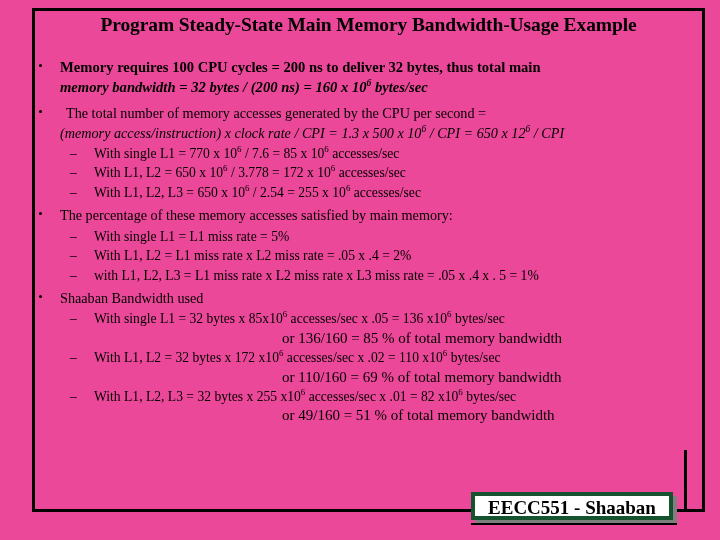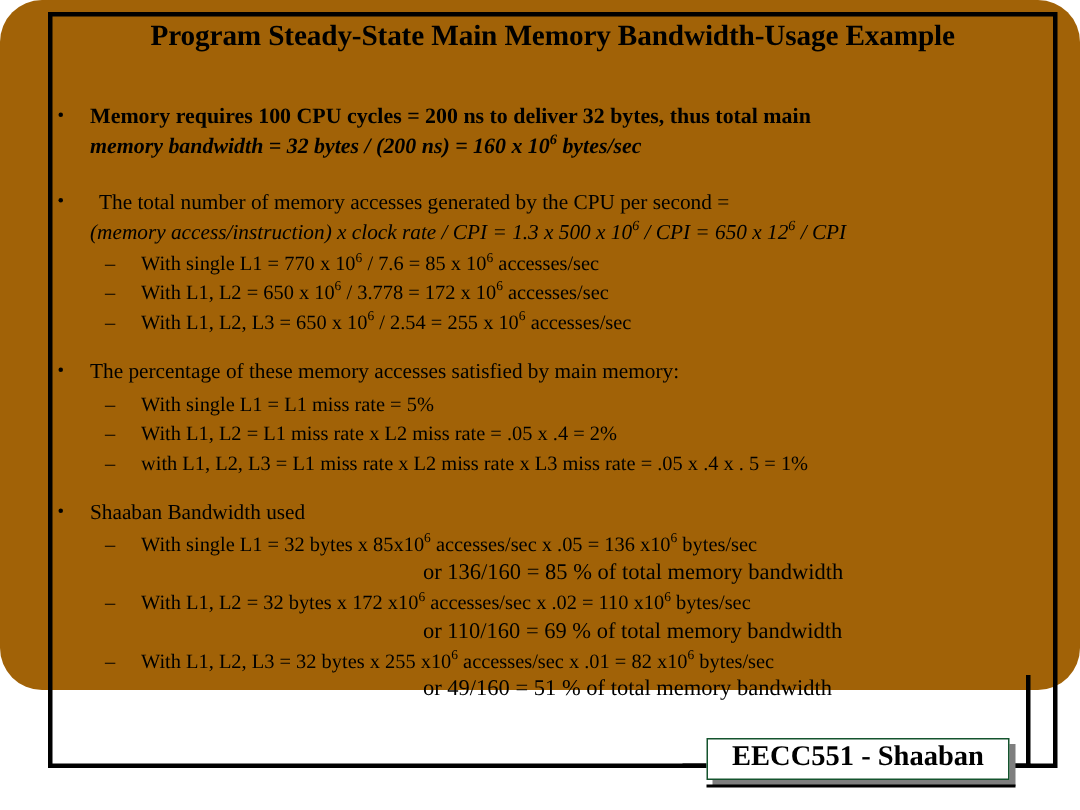--- a/index.html
+++ b/index.html
@@ -10,23 +10,22 @@
   body {
     width: 720px;
     height: 540px;
     overflow: hidden;
     font-family: "Liberation Serif", "DejaVu Serif", serif;
     color: #000000;
   }
   #slide {
     position: relative;
     width: 720px;
-    height: 460px;
-    background: #a16207;
-    border-radius: 28px;
+    height: 540px;
+    background: #ec4899;
   }
   
   #frame {
     position: absolute;
     left: 32px;
     top: 8px;
     width: 673px;
     height: 504px;
     border-left: 3px solid #000;
     border-bottom: 3px solid #000;
@@ -51,21 +50,21 @@
     top: 54px;
     width: 669px;
   }
 
   .l1 {
     position: relative;
     padding-left: 26px;
     font-size: 14.6px;
     font-weight: bold;
     line-height: 19.5px;
-    margin: 15px 0 1px 0;
+    margin: 4px 0 1px 0;
   }
   .l1.plain {
     font-weight: normal;
     font-size: 14.2px;
   }
   .l1 > .bullet {
     position: absolute;
     left: 5px;
     top: 6px;
     width: 3px;
@@ -146,21 +145,21 @@
     height: 28px;
     background: #7f7f7f;
   }
   #plate {
     position: absolute;
     left: 16px;
     top: 2px;
     width: 202px;
     height: 28px;
     background: #ffffff;
-    border: 1px solid #14532d;
+    border: 4px solid #14532d;
     box-sizing: border-box;
     text-align: center;
     font-weight: bold;
     font-size: 19px;
     line-height: 23px;
     white-space: nowrap;
   }
   #plate-underline {
     position: absolute;
     left: 16px;

